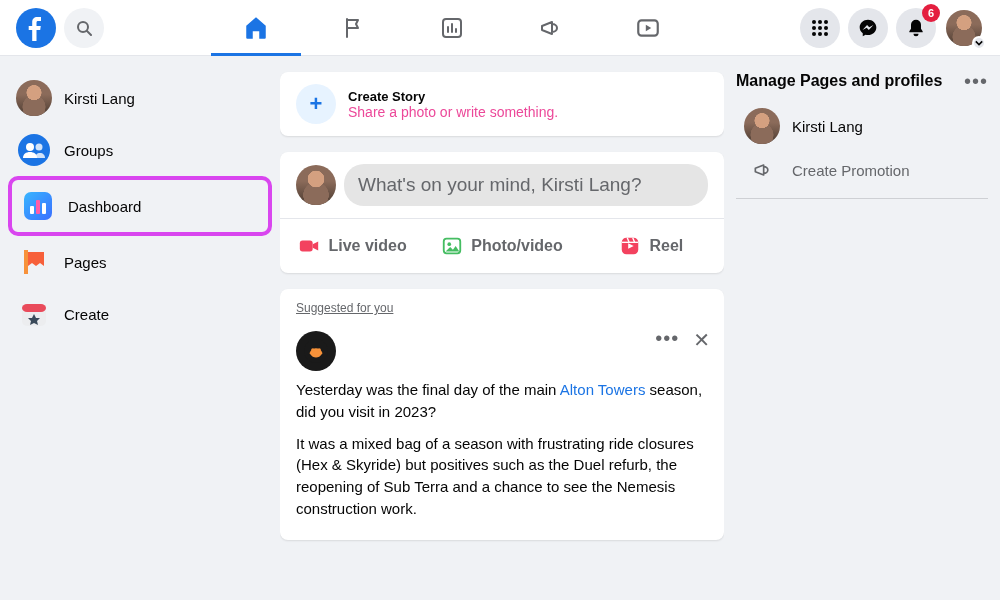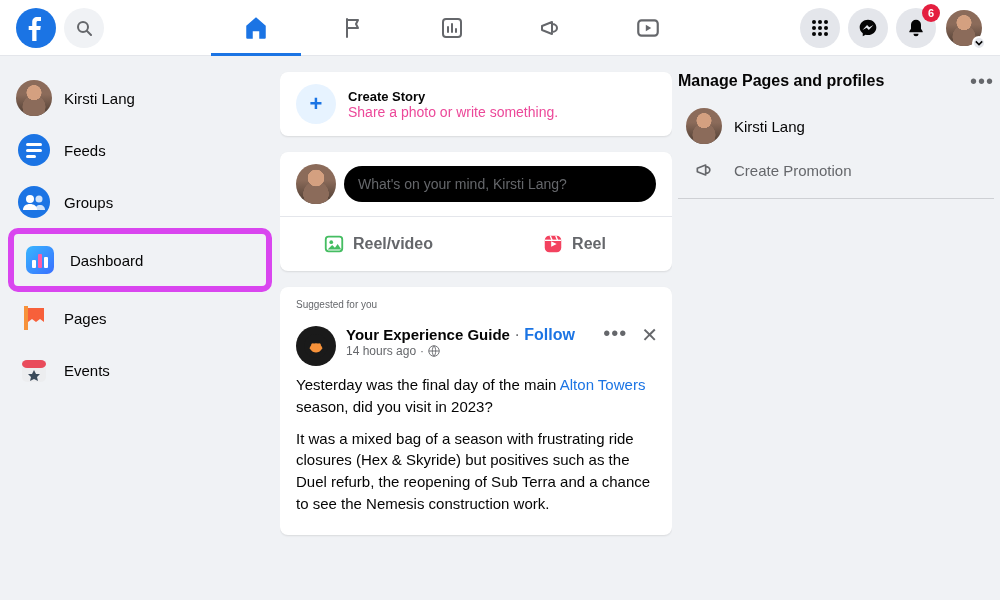--- a/index.html
+++ b/index.html
@@ -14,43 +14,43 @@
 .topbar-right { display: flex; align-items: center; gap: 8px; }
 .icon-btn { width: 40px; height: 40px; background: #e4e6eb; border-radius: 50%; display: flex; align-items: center; justify-content: center; cursor: pointer; position: relative; }
 .avatar { width: 40px; height: 40px; border-radius: 50%; background: linear-gradient(180deg,#8b6b5a 40%,#4a3a30 100%); overflow: hidden; position: relative; cursor: pointer; }
 .avatar::after { content:""; position:absolute; inset:0; background: radial-gradient(circle at 50% 35%, #d4a080 25%, transparent 26%), radial-gradient(circle at 50% 75%, #8b6b5a 35%, transparent 36%);}
 .avatar.small { width: 36px; height: 36px; }
 .avatar-caret { position: absolute; bottom: -2px; right: -2px; background: #e4e6eb; border-radius: 50%; width: 14px; height: 14px; display:flex;align-items:center;justify-content:center; border:2px solid #fff; }
 .badge { position: absolute; top: -4px; right: -4px; background: #e41e3f; color: #fff; font-size: 11px; font-weight: 700; min-width: 18px; height: 18px; border-radius: 9px; display: flex; align-items: center; justify-content: center; padding: 0 4px; }
 .layout { display: flex; padding-top: 56px; height: 600px; }
 .sidebar { width: 280px; padding: 16px 8px; overflow-y: auto; }
 .sidebar-item { display: flex; align-items: center; gap: 12px; padding: 8px; border-radius: 8px; cursor: pointer; font-weight: 500; font-size: 15px; }
-.sidebar-item.highlighted { border: 6px solid #d946ef; border-radius: 10px; }
+.sidebar-item.highlighted { border: 4px solid #d946ef; border-radius: 10px; }
 .sidebar-ico { width: 36px; height: 36px; border-radius: 8px; display: flex; align-items: center; justify-content: center; flex-shrink: 0; }
 .main { flex: 1; max-width: 500px; margin: 0 auto; padding: 16px 0; display: flex; flex-direction: column; gap: 16px; overflow-y: auto; height: 100%; scrollbar-width: none; }
 .main::-webkit-scrollbar { display: none; }
 .card { background: #fff; border-radius: 8px; box-shadow: 0 1px 2px rgba(0,0,0,0.1); }
 .create-story { display: flex; align-items: center; gap: 12px; padding: 12px 16px; }
 .plus-circle { width: 40px; height: 40px; background: #e7f3ff; border-radius: 50%; display: flex; align-items: center; justify-content: center; color:#1b74e4; font-size:22px; font-weight:700;}
 .create-story h3 { font-size: 13px; font-weight: 600; }
 .create-story p { font-size: 14px; color: #ec4899; }
 .composer-top { display: flex; align-items: center; gap: 8px; padding: 12px 16px; }
-.composer-input { flex: 1; background: #000000; border-radius: 20px; padding: 10px 14px; color: #65676b; font-size: 14px; cursor: pointer; }
+.composer-input { flex: 1; background: #e5e5e5; border-radius: 20px; padding: 10px 14px; color: #65676b; font-size: 19px; cursor: pointer; }
 .composer-actions { display: flex; border-top: 1px solid #e4e6eb; }
 .composer-act { flex: 1; display: flex; align-items: center; justify-content: center; gap: 8px; padding: 10px; font-weight: 600; color: #65676b; cursor: pointer; border-radius:6px; margin:6px;}
-.sugg-label { padding: 12px 16px 4px; color: #65676b; font-size: 10px; }
+.sugg-label { padding: 12px 16px 4px; color: #65676b; font-size: 12px; text-decoration: underline; }
 .post-head { display: flex; gap: 10px; padding: 12px 16px 8px; position: relative;}
 .post-page-ico { width: 40px; height: 40px; border-radius:50%; background:#1a1a1a; display:flex;align-items:center;justify-content:center; }
 .post-name { font-weight: 600; font-size: 15px; }
 .post-follow { color:#1b74e4; font-weight:600; }
 .post-meta { color:#65676b; font-size:12px; display:flex;align-items:center;gap:4px; }
 .post-body { padding: 0 16px 10px; font-size:15px; line-height:1.45; }
 .post-body p { margin-bottom: 10px; }
 .post-body a { color:#1b74e4; text-decoration:none; }
-.right-panel { width: 328px; padding: 16px 6px; }
+.right-panel { width: 276px; padding: 16px 12px; }
 .rp-head { display: flex; justify-content: space-between; align-items: center; margin-bottom: 10px; }
 .rp-head h4 { font-size: 16px; font-weight: 600; color:#050505; }
 .rp-item { display:flex; align-items:center; gap:12px; padding:8px; border-radius:8px; cursor:pointer; font-weight:500; font-size:15px; }
 .rp-sep { border-top:1px solid #ced0d4; margin: 10px 0; }
 .post-hd-btns { position:absolute; right:14px; top:14px; display:flex; gap:14px; color:#65676b; }
 .dotdot{ font-size:20px; cursor:pointer; letter-spacing:1px; line-height:10px;}
 .xbtn { font-size:20px; cursor:pointer; line-height:14px; }
 </style>
 </head>
 <body>
@@ -140,31 +140,20 @@
 <div class="layout">
   <div class="sidebar">
     <div class="sidebar-item">
       <div class="avatar small"></div>
       <span>Kirsti Lang</span>
     </div>
     <div class="sidebar-item">
       <div class="sidebar-ico">
           <svg width="36" height="36" viewBox="0 0 36 36">
             <circle cx="18" cy="18" r="16" fill="#1b74e4"></circle>
-            <rect x="10" y="11" width="16" height="3" rx="1.5" fill="#fff"></rect>
-            <rect x="10" y="17" width="16" height="3" rx="1.5" fill="#fff"></rect>
-            <rect x="10" y="23" width="10" height="3" rx="1.5" fill="#fff"></rect>
-          </svg>
-        </div>
-      <span>Feeds</span>
-    </div>
-    <div class="sidebar-item">
-      <div class="sidebar-ico">
-          <svg width="36" height="36" viewBox="0 0 36 36">
-            <circle cx="18" cy="18" r="16" fill="#1b74e4"></circle>
             <circle cx="14" cy="15" r="4" fill="#fff"></circle>
             <circle cx="23" cy="15" r="3.5" fill="#fff" opacity=".8"></circle>
             <path d="M7 26c0-4 3-6 7-6s7 2 7 6" fill="#fff"></path>
             <path d="M19 26c0-3 2-5 5-5s5 2 5 5" fill="#fff" opacity=".8"></path>
           </svg>
         </div>
       <span>Groups</span>
     </div>
     <div class="sidebar-item highlighted">
       <div class="sidebar-ico">
@@ -193,21 +182,21 @@
       <span>Pages</span>
     </div>
     <div class="sidebar-item">
       <div class="sidebar-ico">
           <svg width="36" height="36" viewBox="0 0 36 36">
             <rect x="6" y="8" width="24" height="22" rx="5" fill="#ecedef"></rect>
             <rect x="6" y="8" width="24" height="8" rx="5" fill="#e94b5b"></rect>
             <path d="M18 18l2 4h4l-3 3 1 4-4-2-4 2 1-4-3-3h4z" fill="#3a4a5a"></path>
           </svg>
         </div>
-      <span>Events</span>
+      <span>Create</span>
     </div>
     <div class="sidebar-item">
       
       
     </div>
   </div>
 
   <div class="main">
     <div class="card create-story">
       <div class="plus-circle">+</div>
@@ -218,25 +207,32 @@
     </div>
 
     <div class="card">
       <div class="composer-top">
         <div class="avatar"></div>
         <div class="composer-input">What's on your mind, Kirsti Lang?</div>
       </div>
       <div class="composer-actions">
         <div class="composer-act">
           <svg width="22" height="22" viewBox="0 0 24 24">
+              <rect x="2" y="6" width="14" height="12" rx="3" fill="#f3425f"></rect>
+              <path d="M16 10l6-3v10l-6-3z" fill="#f3425f"></path>
+            </svg>
+          <span>Live video</span>
+        </div>
+        <div class="composer-act">
+          <svg width="22" height="22" viewBox="0 0 24 24">
               <rect x="3" y="4" width="18" height="16" rx="3" fill="none" stroke="#45bd62" stroke-width="2"></rect>
               <circle cx="9" cy="10" r="2" fill="#45bd62"></circle>
               <path d="M5 18l5-5 3 3 3-4 4 6z" fill="#45bd62"></path>
             </svg>
-          <span>Reel/video</span>
+          <span>Photo/video</span>
         </div>
         <div class="composer-act">
           <svg width="22" height="22" viewBox="0 0 24 24">
               <rect x="3" y="3" width="18" height="18" rx="5" fill="#f3425f"></rect>
               <path d="M10 9l6 3-6 3z" fill="#fff"></path>
               <line x1="3" y1="8" x2="21" y2="8" stroke="#fff" stroke-width="1.5"></line>
               <line x1="9" y1="3" x2="11" y2="8" stroke="#fff" stroke-width="1.5"></line>
               <line x1="15" y1="3" x2="17" y2="8" stroke="#fff" stroke-width="1.5"></line>
             </svg>
           <span>Reel</span>
@@ -248,34 +244,20 @@
       <div class="sugg-label">Suggested for you</div>
       <div class="post-head">
         <div class="post-page-ico">
           <svg width="26" height="26" viewBox="0 0 24 24">
               <circle cx="12" cy="12" r="11" fill="#1a1a1a"></circle>
               <path d="M6 14c2-6 10-6 12 0-2 3-4 4-6 4s-4-1-6-4z" fill="#f7923a"></path>
               <circle cx="9" cy="11" r="1.5" fill="#f7923a"></circle>
               <circle cx="15" cy="11" r="1.5" fill="#f7923a"></circle>
             </svg>
         </div>
-        <div>
-          <div>
-            <span class="post-name">Your Experience Guide</span>
-            <span style="color:#65676b;"> · </span>
-            <span class="post-follow">Follow</span>
-          </div>
-          <div class="post-meta">
-            <span>14 hours ago</span> · 
-            <svg width="12" height="12" viewBox="0 0 16 16">
-                <circle cx="8" cy="8" r="7" fill="none" stroke="#65676b" stroke-width="1.2"></circle>
-                <path d="M1 8h14M8 1c3 3 3 11 0 14M8 1c-3 3-3 11 0 14" fill="none" stroke="#65676b" stroke-width="1.2"></path>
-              </svg>
-          </div>
-        </div>
         <div class="post-hd-btns">
           <span class="dotdot">•••</span>
           <span class="xbtn">✕</span>
         </div>
       </div>
       <div class="post-body">
         <p><span>Yesterday was the final day of the main </span><a href="#">Alton Towers</a><span> season, did you visit in 2023?</span></p>
         <p>It was a mixed bag of a season with frustrating ride closures (Hex &amp; Skyride) but positives such as the Duel refurb, the reopening of Sub Terra and a chance to see the Nemesis construction work.</p>
       </div>
 

